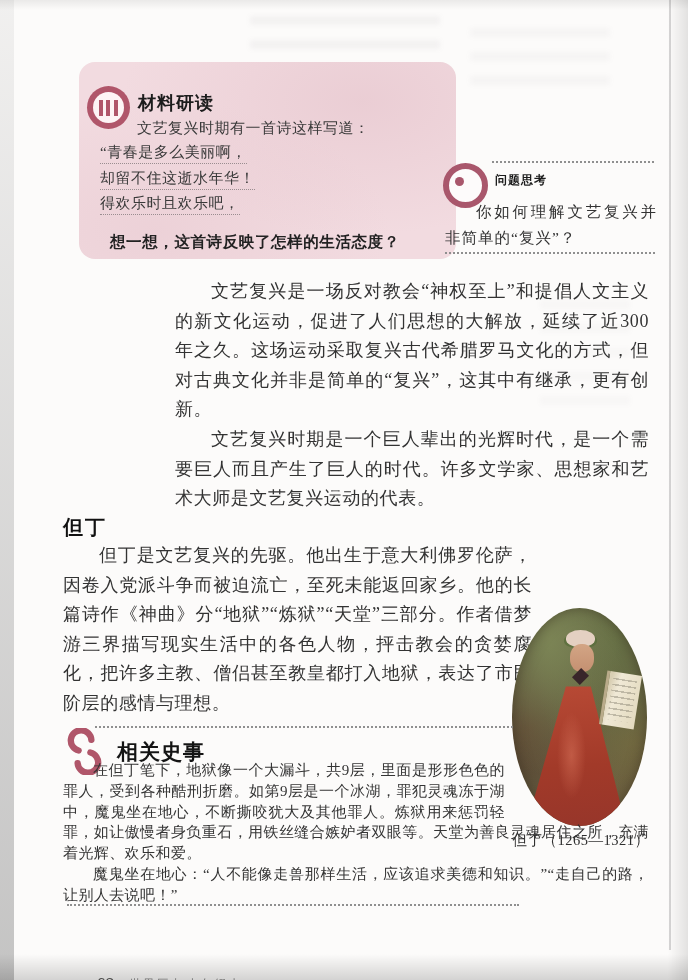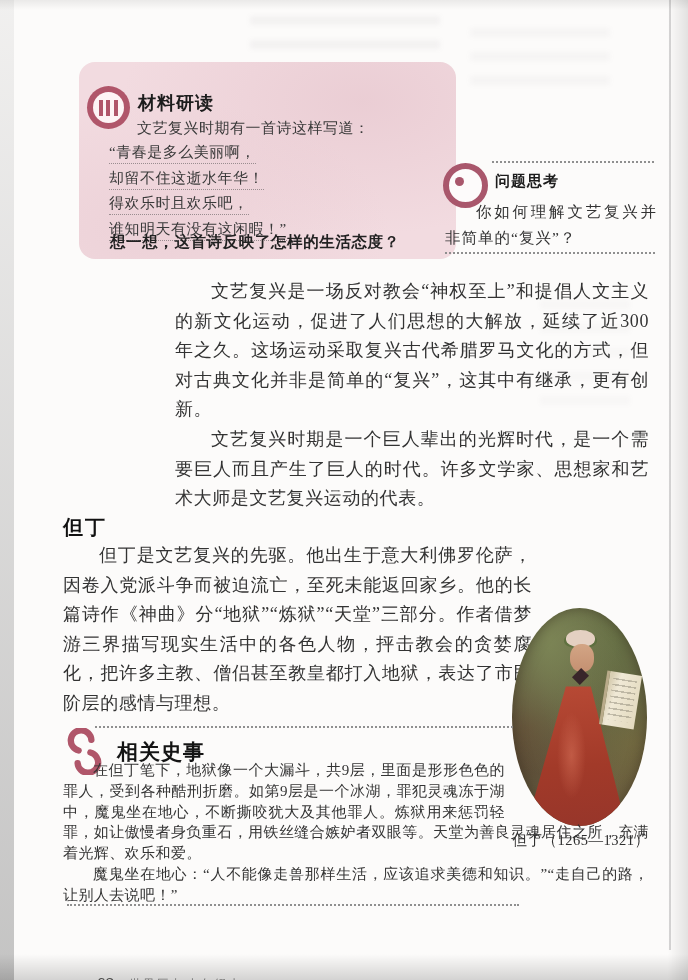--- a/index.html
+++ b/index.html
@@ -36,37 +36,37 @@
       #f2dbe0;
     border-radius:16px;margin-left:24px; }
   .icon-pillar { position:absolute; left:8px; top:24px; width:43px; height:43px;
     border-radius:50%; background:#b0566a; }
   .icon-pillar::before { content:''; position:absolute; inset:6px; background:#fdf4f5; border-radius:50%; }
   .icon-pillar::after { content:''; position:absolute; left:12px; right:12px; top:14px; bottom:13px;
     background:repeating-linear-gradient(90deg, #b0566a 0 4px, rgba(0,0,0,0) 4px 7.5px); }
   .mat-title { position:absolute; left:59px; top:29px; font-family:"Liberation Sans","DejaVu Sans",sans-serif;
     font-weight:700; font-size:18px; color:#1c1c1c; letter-spacing:1px; }
   .mat-intro { position:absolute; left:58px; top:57px; font-size:15px; color:#3a3a3a; letter-spacing:.5px; }
-  .poem { position:absolute; left:30px; top:81px; }
+  .poem { position:absolute; left:21px; top:81px; }
   .poem-line { display:block; margin-bottom:4.5px; }
   .poem-line span { display:inline-block; font-size:15px; color:#3a3a3a; letter-spacing:.5px;
     border-bottom:1px dotted #9a8d90; padding-bottom:1px; }
   .mat-question { position:absolute; left:31px; top:170px; font-size:15.5px; font-weight:600;
     color:#222; letter-spacing:.6px; }
 
   
   .think-box { position:absolute; left:443px; top:155px; width:217px; }
   .dotline { border-top:2px dotted #8f8f8f; height:0; }
   .think-dot-top { position:absolute; left:49px; top:6px; width:162px; }
   .icon-qdot { position:absolute; left:0; top:8px; width:45px; height:45px; border-radius:50%;
     border:6px solid #a9576c; background:#fdfbfb; }
   .icon-qdot::after { content:''; position:absolute; left:6px; top:8px; width:9px; height:9px;
     border-radius:50%; background:#a9576c; }
   .think-title { position:absolute; left:52px; top:17px; font-family:Liberation Mono, monospace;
-    font-weight:700; font-size:15px; color:#1c1c1c; letter-spacing:1px; }
+    font-weight:700; font-size:12px; color:#1c1c1c; letter-spacing:1px; }
   .think-q { position:absolute; left:2px; top:44px; width:212px; font-size:15.5px; line-height:26px;
     letter-spacing:1px; color:#333; text-indent:2em; text-align:justify; }
   .think-dot-bottom { position:absolute; left:2px; top:97px; width:210px; }
 
   
   .main-text { position:absolute; left:175px; top:277px; width:474px;
     font-size:18px; line-height:29.6px; letter-spacing:.6px; color:#333;
     text-align:justify; text-justify:inter-character; }
   .main-text p { text-indent:2em; }
 
@@ -138,21 +138,20 @@
   <div class="smudge s4"></div>
 
   <div class="material-box">
     <span class="icon-pillar"></span>
     <div class="mat-title">材料研读</div>
     <div class="mat-intro">文艺复兴时期有一首诗这样写道：</div>
     <div class="poem">
       <span class="poem-line"><span>“青春是多么美丽啊，</span></span>
       <span class="poem-line"><span>却留不住这逝水年华！</span></span>
       <span class="poem-line"><span>得欢乐时且欢乐吧，</span></span>
-      <span class="poem-line"><span>谁知明天有没有这闲暇！”</span></span>
     </div>
     <div class="mat-question">想一想，这首诗反映了怎样的生活态度？</div>
   </div>
 
   <div class="think-box">
     <div class="dotline think-dot-top"></div>
     <span class="icon-qdot"></span>
     <div class="think-title">问题思考</div>
     <div class="think-q">你如何理解文艺复兴并非简单的“复兴”？</div>
     <div class="dotline think-dot-bottom"></div>

